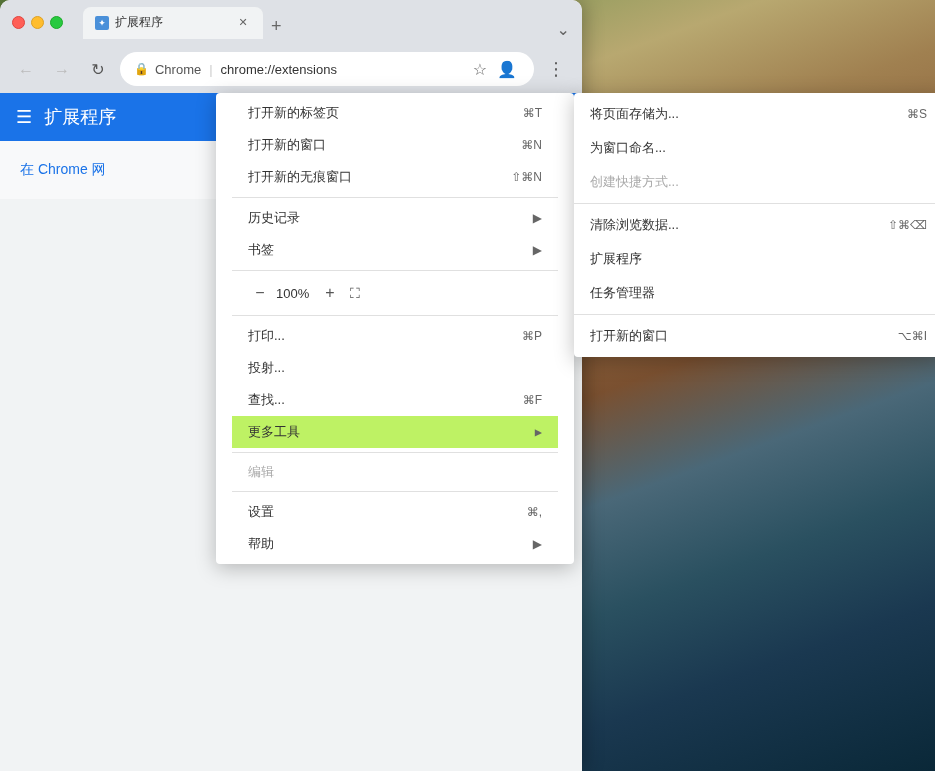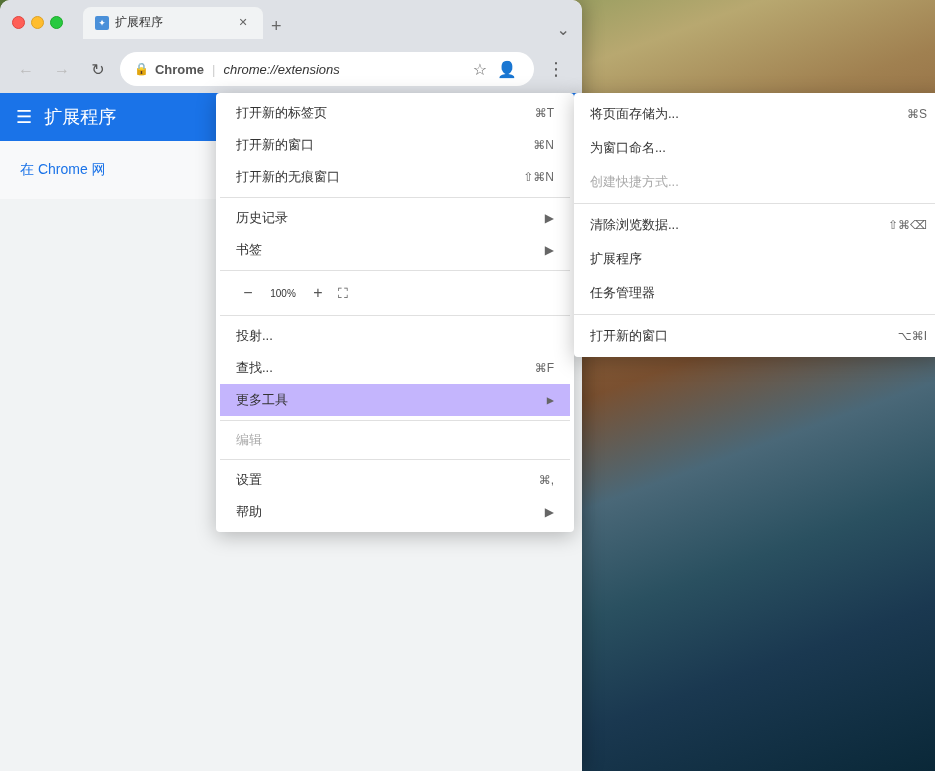--- a/index.html
+++ b/index.html
@@ -173,31 +173,30 @@
       height: 34px;
     }
 
     .url-lock {
       color: #555;
       font-size: 12px;
     }
 
     .url-chrome-text {
       color: #555;
-      font-weight: 700;
+      font-weight: 400;
     }
 
     .url-separator {
       color: #ccc;
       margin: 0 2px;
     }
 
     .url-path {
       color: #333;
-      font-style: italic;
     }
 
     .url-actions {
       margin-left: auto;
       display: flex;
       gap: 4px;
       align-items: center;
     }
 
     .url-action-btn {
@@ -266,35 +265,35 @@
     
     .main-menu {
       position: absolute;
       top: 93px;
       left: 216px;
       background: white;
       border-radius: 4px;
       box-shadow: 0 4px 20px rgba(0,0,0,0.25);
       width: 358px;
       z-index: 100;
-      padding: 4px 4px;
+      padding: 4px 16px;
       font-size: 13px;
     }
 
     .menu-item {
       display: flex;
       align-items: center;
       padding: 7px 16px;
       cursor: pointer;
       color: #333;
       position: relative;
     }
 
     .menu-item.active, .menu-item.highlighted {
-      background: #c4b5fd;
+      background: #bef264;
       font-family: Liberation Mono, monospace;
     }
 
     .menu-item-label {
       flex: 1;
     }
 
     .menu-item-shortcut {
       color: #666;
       font-size: 12px;
@@ -339,24 +338,24 @@
       font-size: 16px;
       width: 24px;
       height: 24px;
       display: flex;
       align-items: center;
       justify-content: center;
       border-radius: 50%;
     }
 
     .zoom-value {
-      font-size: 10px;
+      font-size: 13px;
       color: #333;
       min-width: 38px;
-      text-align: center;
+      text-align: left;
     }
 
     .zoom-fullscreen {
       margin-left: 8px;
       font-size: 14px;
       color: #555;
       cursor: pointer;
     }
 
     .edit-row {
@@ -513,20 +512,24 @@
     <div class="zoom-controls">
       <button class="zoom-btn">−</button>
       <span class="zoom-value">100%</span>
       <button class="zoom-btn">+</button>
     </div>
     <span class="zoom-fullscreen">⛶</span>
   </div>
 
   <div class="menu-separator"></div>
 
+  <div class="menu-item">
+    <span class="menu-item-label">打印...</span>
+    <span class="menu-item-shortcut">⌘P</span>
+  </div>
 
   <div class="menu-item">
     <span class="menu-item-label">投射...</span>
   </div>
 
   <div class="menu-item">
     <span class="menu-item-label">查找...</span>
     <span class="menu-item-shortcut">⌘F</span>
   </div>
 

